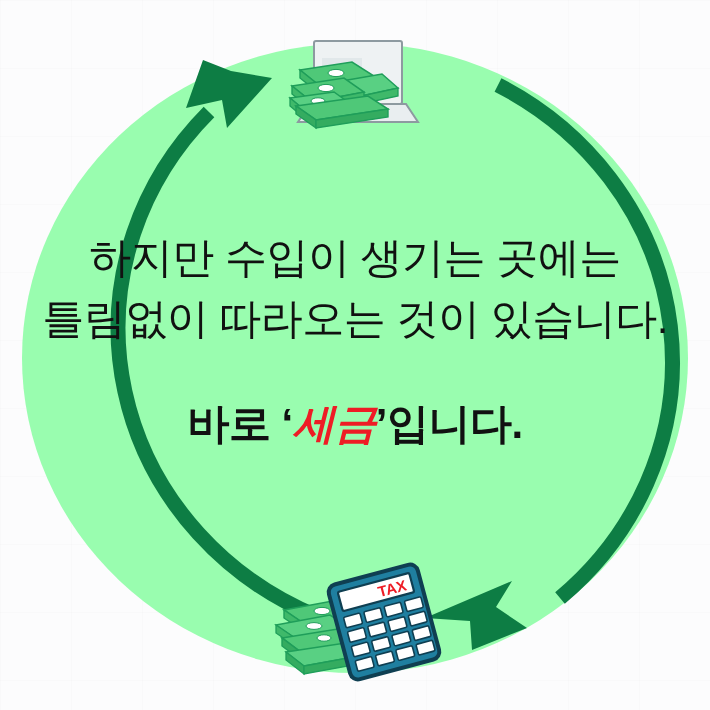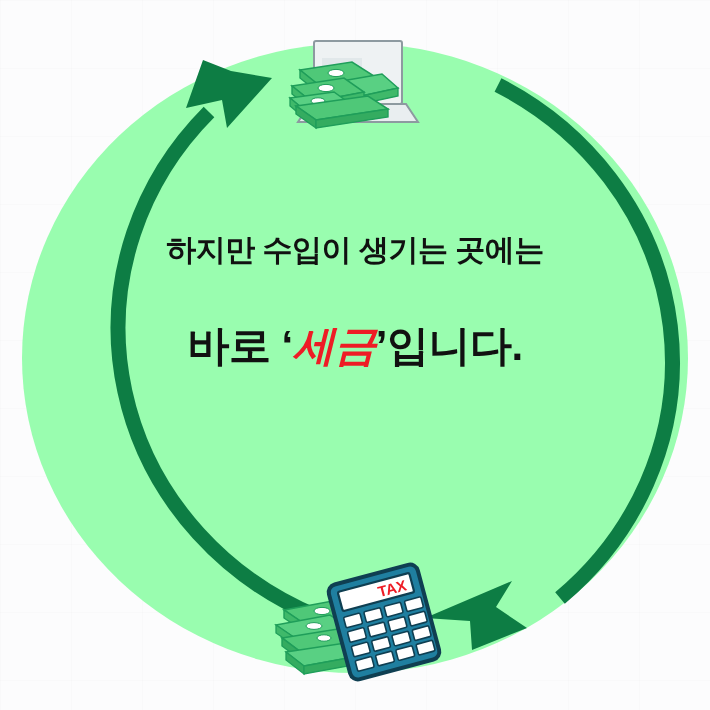--- a/index.html
+++ b/index.html
@@ -37,22 +37,22 @@
   .txt-block {
     position: absolute;
     left: 0;
     top: 228px;
     width: 710px;
     text-align: center;
     pointer-events: none;
   }
   .line {
     font-family: "Liberation Sans", sans-serif;
-    font-weight: 700;
-    font-size: 30px;
+    font-weight: 400;
+    font-size: 42px;
     line-height: 1.45;
     letter-spacing: -0.5px;
     color: #111111;
     white-space: nowrap;
   }
   .line-gap {
     height: 44px;
   }
   .line3 {
     font-family: "Liberation Sans", sans-serif;
@@ -194,17 +194,18 @@
           <rect x="4" y="30" width="17" height="11" rx="1.5"></rect>
           <rect x="25" y="30" width="17" height="11" rx="1.5"></rect>
         </g>
       </g>
     </g>
 
   </svg>
 
   <div class="txt-block">
     <div class="line">하지만 수입이 생기는 곳에는</div>
+    <div class="line">틀림없이 따라오는 것이 있습니다.</div>
     <div class="line-gap"></div>
     <div class="line3"><span>바로 ‘</span><span class="hl">세금</span><span>’입니다.</span></div>
   </div>
 
 </div>
 
 </body></html>

